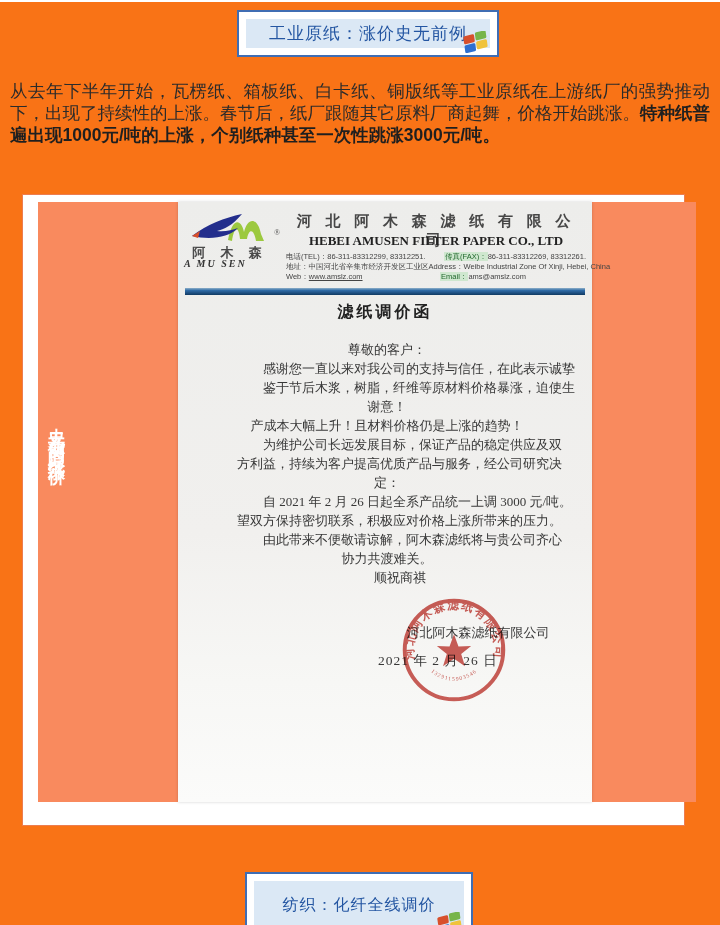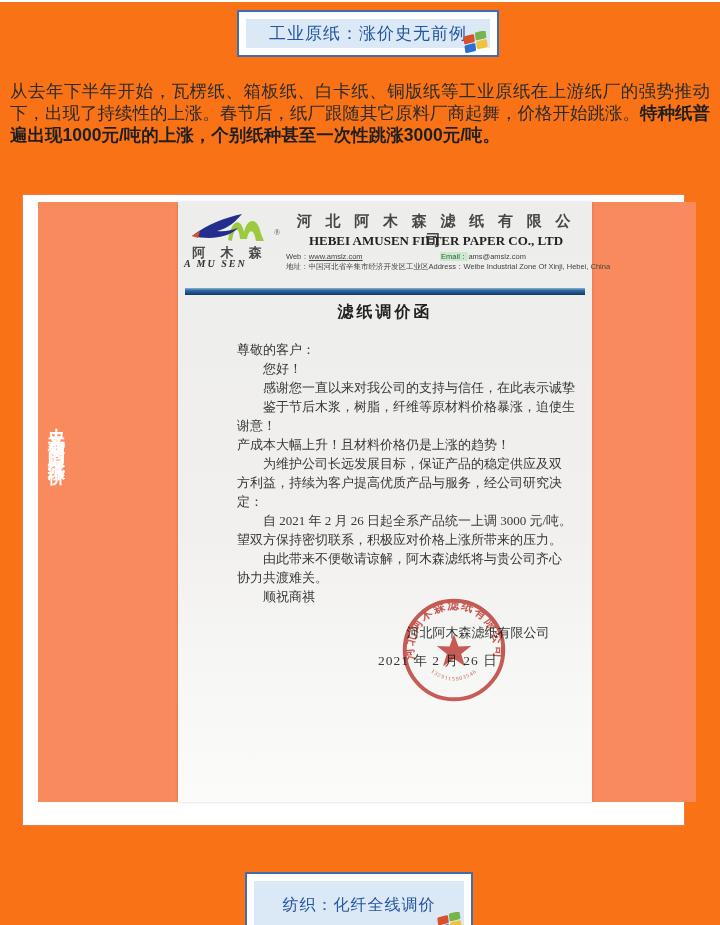--- a/index.html
+++ b/index.html
@@ -49,21 +49,21 @@
   .company-cn { position:absolute; left:108px; top:10px; width:300px; text-align:center; font-size:15px; font-weight:700; color:#474747; letter-spacing:5px; }
   .company-en { position:absolute; left:108px; top:31px; width:300px; text-align:center; font-size:13px; font-weight:700; color:#222; }
   .contacts { position:absolute; left:108px; top:50px; width:300px; font-size:7.5px; color:#444; line-height:10px; font-family:"Liberation Sans","DejaVu Sans",sans-serif; }
   .contacts .row { display:flex; justify-content:space-between; white-space:nowrap; }
   .contacts .hl { background:#cfe7cf; color:#20672c; padding:0 1px; }
   .contacts u { text-decoration:underline; }
   .blue-rule { position:absolute; left:7px; top:86px; width:400px; height:7px;
     background:linear-gradient(180deg,#8fb0c9 0%,#2f6ba6 35%,#1c4c7d 75%,#103a62 100%); }
   .letter-title { position:absolute; left:0; top:100px; width:414px; text-align:center; font-size:16px; font-weight:700; color:#222; letter-spacing:3px; }
   .letter-body { position:absolute; left:59px; top:138px; width:300px; font-size:13px; line-height:19px; color:#383838; }
-  .bline { white-space:nowrap; }
+  .bline { white-space:nowrap;text-align:center; }
   .bline.ind { padding-left:26px; }
   .sig-company { position:absolute; left:200px; top:422px; width:200px; text-align:center; font-size:13px; color:#383838; }
   .sig-date { position:absolute; left:200px; top:450px; width:200px; font-size:13.5px; color:#383838; letter-spacing:1px;font-family:Liberation Serif, serif; }
   .stamp { position:absolute; left:220px; top:392px; width:112px; height:112px; opacity:.82; mix-blend-mode:multiply; }
   
   .winflag { width:100%; height:100%; }
 </style>
 </head>
 <body>
 
@@ -102,36 +102,39 @@
           <div class="logo-cn">阿 木 森</div>
           <div class="logo-en">A MU SEN</div>
         </div>
         <div class="logo-reg">®</div>
 
         <div class="company-cn">河 北 阿 木 森 滤 纸 有 限 公 司</div>
         <div class="company-en">HEBEI AMUSEN FILTER PAPER CO., LTD</div>
 
         <div class="contacts">
           <div class="row">
-            <span><span>Web：</span><u>www.amslz.com</u></span>
-            <span style="margin-right:60px;"><span class="hl">Email：</span><span>ams@amslz.com</span></span>
+            <span>电话(TEL)：86-311-83312299, 83312251.</span>
+            <span><span class="hl">传真(FAX)：</span><span>86-311-83312269, 83312261.</span></span>
           </div>
           <div class="row">
             <span>地址：中国河北省辛集市经济开发区工业区</span>
             <span>Address：Weibe Industrial Zone Of Xinji, Hebei, China</span>
+          </div>
+          <div class="row">
+            <span><span>Web：</span><u>www.amslz.com</u></span>
+            <span style="margin-right:60px;"><span class="hl">Email：</span><span>ams@amslz.com</span></span>
           </div>
         </div>
 
         <div class="blue-rule"></div>
 
         <div class="letter-title">滤纸调价函</div>
 
         <div class="letter-body">
           <div class="bline">尊敬的客户：</div>
-          <div class="bline ind">您好！</div>
           <div class="bline ind">感谢您一直以来对我公司的支持与信任，在此表示诚挚</div>
           <div class="bline ind">鉴于节后木浆，树脂，纤维等原材料价格暴涨，迫使生</div>
           <div class="bline">谢意！</div>
           <div class="bline">产成本大幅上升！且材料价格仍是上涨的趋势！</div>
           <div class="bline ind">为维护公司长远发展目标，保证产品的稳定供应及双</div>
           <div class="bline">方利益，持续为客户提高优质产品与服务，经公司研究决</div>
           <div class="bline">定：</div>
           <div class="bline ind">自 2021 年 2 月 26 日起全系产品统一上调 3000 元/吨。</div>
           <div class="bline">望双方保持密切联系，积极应对价格上涨所带来的压力。</div>
           <div class="bline ind">由此带来不便敬请谅解，阿木森滤纸将与贵公司齐心</div>

